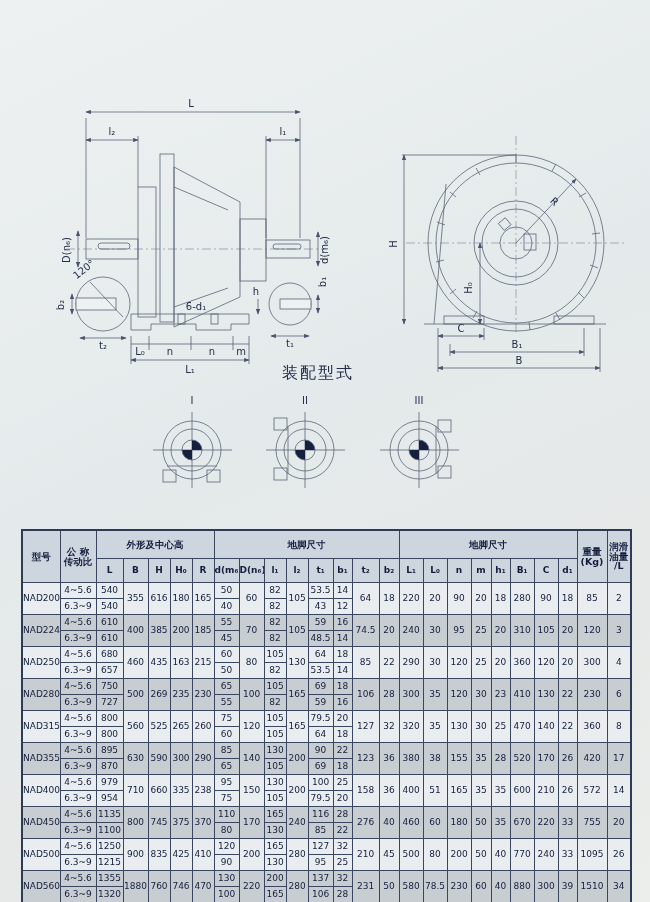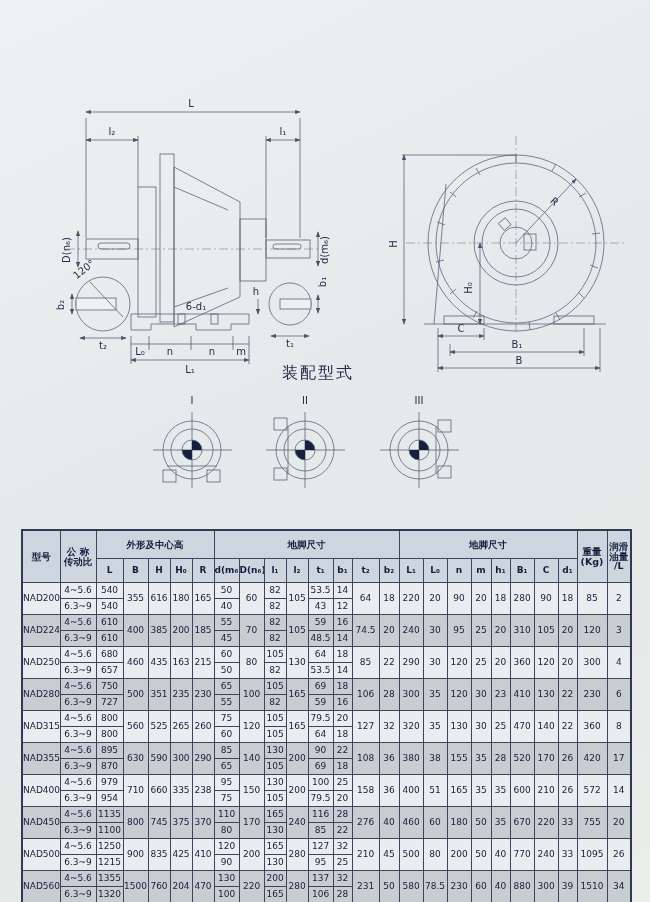--- a/index.html
+++ b/index.html
@@ -387,21 +387,21 @@
           <td>50</td>
           <td>82</td>
           <td>53.5</td>
           <td>14</td>
         </tr>
         <tr class="shade">
           <td rowspan="2" class="model">NAD280</td>
           <td>4~5.6</td>
           <td>750</td>
           <td rowspan="2">500</td>
-          <td rowspan="2">351</td>
+          <td rowspan="2">269</td>
           <td rowspan="2">235</td>
           <td rowspan="2">230</td>
           <td>65</td>
           <td rowspan="2">100</td>
           <td>105</td>
           <td rowspan="2">165</td>
           <td>69</td>
           <td>18</td>
           <td rowspan="2">106</td>
           <td rowspan="2">28</td>
@@ -466,21 +466,21 @@
           <td rowspan="2">630</td>
           <td rowspan="2">590</td>
           <td rowspan="2">300</td>
           <td rowspan="2">290</td>
           <td>85</td>
           <td rowspan="2">140</td>
           <td>130</td>
           <td rowspan="2">200</td>
           <td>90</td>
           <td>22</td>
-          <td rowspan="2">108</td>
+          <td rowspan="2">123</td>
           <td rowspan="2">36</td>
           <td rowspan="2">380</td>
           <td rowspan="2">38</td>
           <td rowspan="2">155</td>
           <td rowspan="2">35</td>
           <td rowspan="2">28</td>
           <td rowspan="2">520</td>
           <td rowspan="2">170</td>
           <td rowspan="2">26</td>
           <td rowspan="2">420</td>
@@ -596,23 +596,23 @@
           <td>1215</td>
           <td>90</td>
           <td>130</td>
           <td>95</td>
           <td>25</td>
         </tr>
         <tr class="shade">
           <td rowspan="2" class="model">NAD560</td>
           <td>4~5.6</td>
           <td>1355</td>
-          <td rowspan="2">1500</td>
+          <td rowspan="2">1880</td>
           <td rowspan="2">760</td>
-          <td rowspan="2">204</td>
+          <td rowspan="2">746</td>
           <td rowspan="2">470</td>
           <td>130</td>
           <td rowspan="2">220</td>
           <td>200</td>
           <td rowspan="2">280</td>
           <td>137</td>
           <td>32</td>
           <td rowspan="2">231</td>
           <td rowspan="2">50</td>
           <td rowspan="2">580</td>

